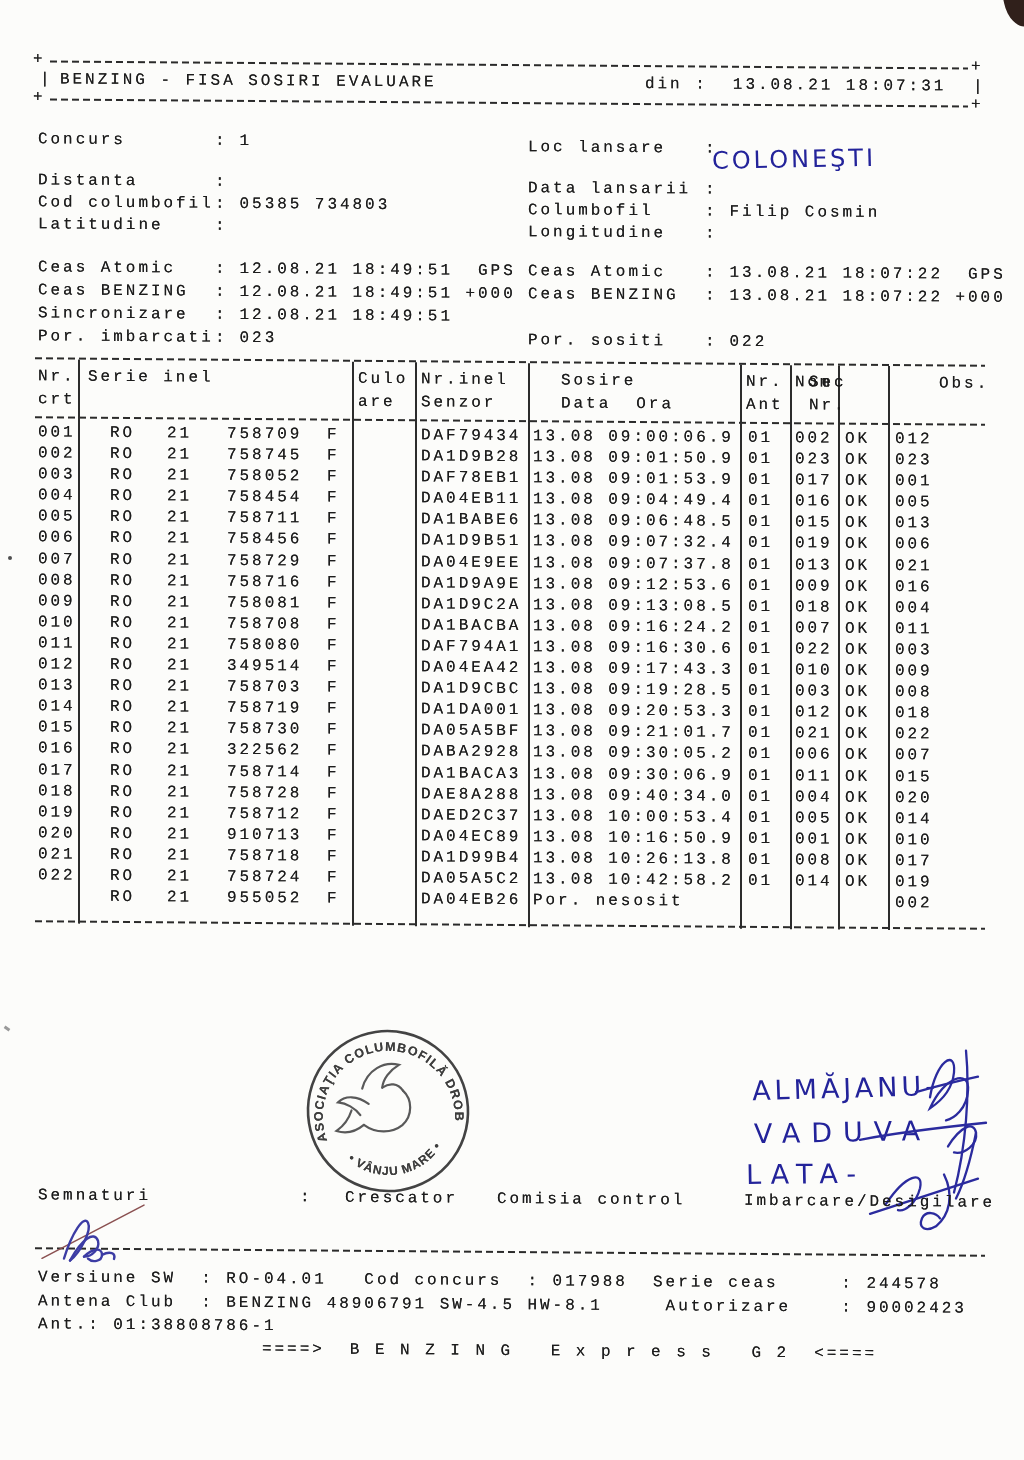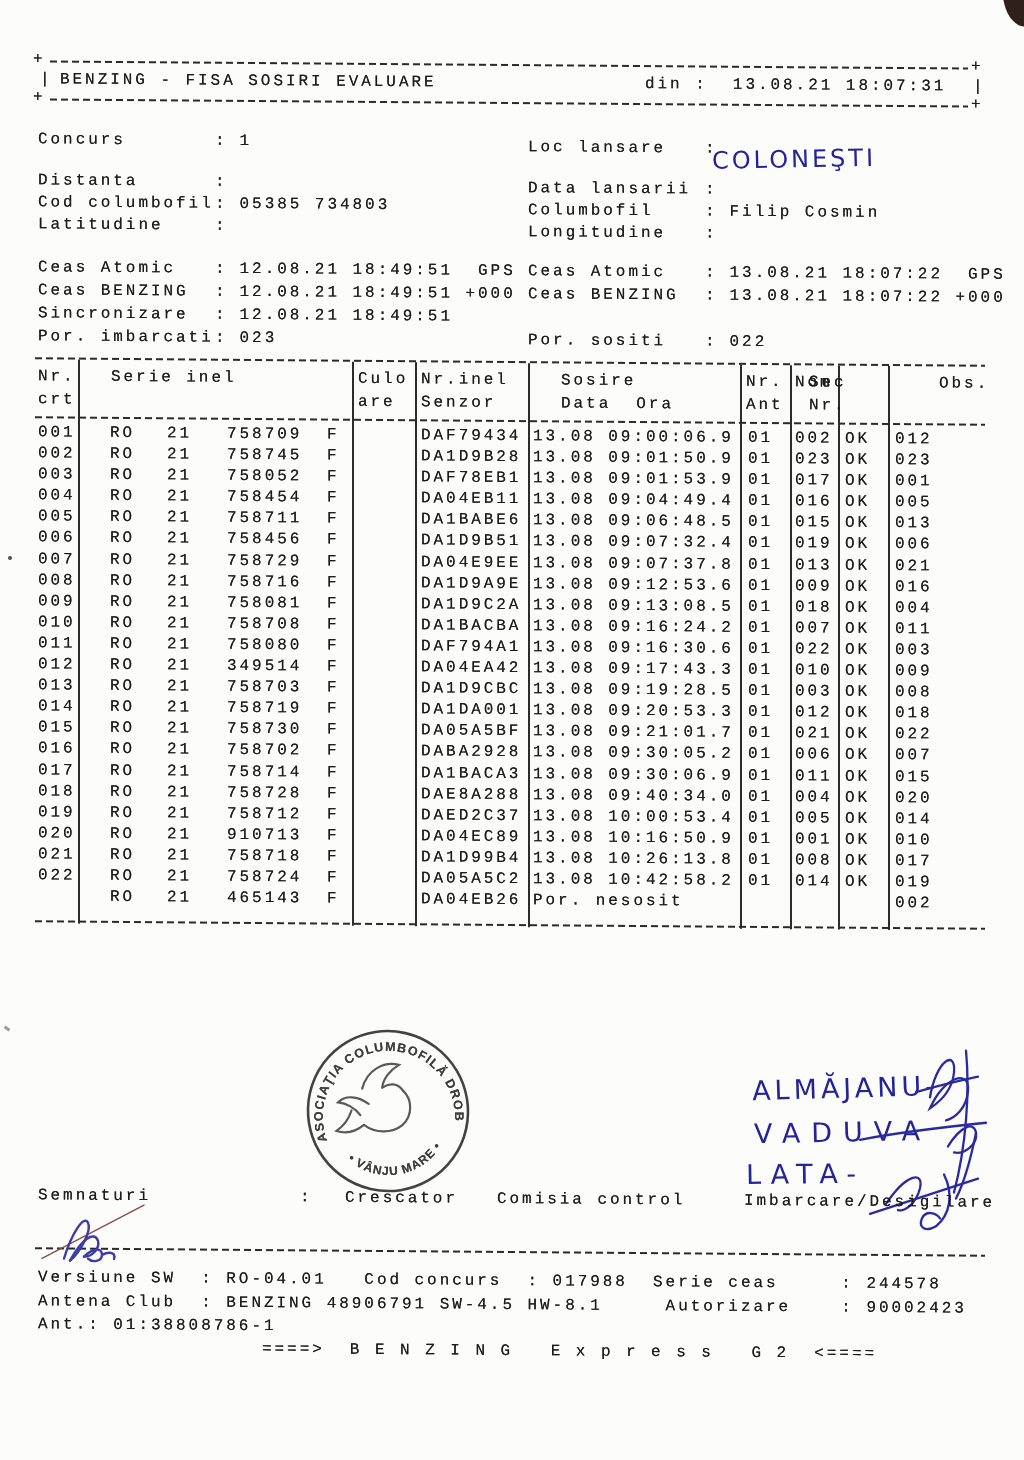--- a/index.html
+++ b/index.html
@@ -27,21 +27,21 @@
   [data-name="info-right"] .irow:nth-child(2){ margin-top:19px; }
   [data-name="clock-right"] .irow:nth-child(3){ margin-top:23px; }
   
   .tbl{ position:absolute; left:35px; top:357px; width:950px; height:570px; }
   .vline{ position:absolute; top:2px; height:564px; width:1.7px; background:#2c2c2c; }
   .vl1{left:43px}.vl2{left:317px}.vl3{left:380px}.vl4{left:493px}
   .vl5{left:705px}.vl6{left:755px}.vl7{left:803px}.vl8{left:853px}
   .thead{ position:absolute; top:8px; left:0; right:0; height:52px; }
   .hcell{ position:absolute; top:0; }
   .hcell span{ display:block; line-height:23px; white-space:pre; }
-  .thead .hcell:nth-child(1){left:3px}   .thead .hcell:nth-child(2){left:76px}
+  .thead .hcell:nth-child(1){left:3px}   .thead .hcell:nth-child(2){left:53px}
   .thead .hcell:nth-child(3){left:323px} .thead .hcell:nth-child(4){left:386px}
   .thead .hcell:nth-child(5){left:526px} .thead .hcell:nth-child(6){left:711px}
   .thead .hcell:nth-child(7){left:760px} .thead .hcell:nth-child(8){left:774px}
   .thead .hcell:nth-child(9){left:904px}
   .tbody{ position:absolute; top:66px; left:0; right:0; }
   .trow{ position:relative; height:21.1px; }
   .trow span{ position:absolute; top:0; white-space:pre; }
   .c-nr{left:3px}.c-country{left:75px}.c-year{left:132px}.c-ring{left:192px}
   .c-f{left:292px}.c-culoare{left:325px}.c-senzor{left:386px}.c-sosire{left:498px}
   .c-ant{left:713px}.c-nom{left:760px}.c-sec{left:810px}.c-obs{left:860px}
@@ -367,21 +367,21 @@
             <span class="c-sosire" data-name="cell-sosire">13.08 09:21:01.7</span>
             <span class="c-ant" data-name="cell-ant">01</span>
             <span class="c-nom" data-name="cell-nom">021</span>
             <span class="c-sec" data-name="cell-sec">OK</span>
             <span class="c-obs" data-name="cell-obs">022</span>
           </div>
           <div class="trow" data-name="table-row">
             <span class="c-nr" data-name="cell-nr">016</span>
             <span class="c-country" data-name="cell-country">RO</span>
             <span class="c-year" data-name="cell-year">21</span>
-            <span class="c-ring" data-name="cell-ring">758702</span>
+            <span class="c-ring" data-name="cell-ring">322562</span>
             <span class="c-f" data-name="cell-f">F</span>
             <span class="c-culoare" data-name="cell-culoare"></span>
             <span class="c-senzor" data-name="cell-senzor">DABA2928</span>
             <span class="c-sosire" data-name="cell-sosire">13.08 09:30:05.2</span>
             <span class="c-ant" data-name="cell-ant">01</span>
             <span class="c-nom" data-name="cell-nom">006</span>
             <span class="c-sec" data-name="cell-sec">OK</span>
             <span class="c-obs" data-name="cell-obs">007</span>
           </div>
           <div class="trow" data-name="table-row">
@@ -465,21 +465,21 @@
             <span class="c-sosire" data-name="cell-sosire">13.08 10:42:58.2</span>
             <span class="c-ant" data-name="cell-ant">01</span>
             <span class="c-nom" data-name="cell-nom">014</span>
             <span class="c-sec" data-name="cell-sec">OK</span>
             <span class="c-obs" data-name="cell-obs">019</span>
           </div>
           <div class="trow" data-name="table-row">
             <span class="c-nr" data-name="cell-nr"></span>
             <span class="c-country" data-name="cell-country">RO</span>
             <span class="c-year" data-name="cell-year">21</span>
-            <span class="c-ring" data-name="cell-ring">465143</span>
+            <span class="c-ring" data-name="cell-ring">955052</span>
             <span class="c-f" data-name="cell-f">F</span>
             <span class="c-culoare" data-name="cell-culoare"></span>
             <span class="c-senzor" data-name="cell-senzor">DA04EB26</span>
             <span class="c-sosire" data-name="cell-sosire">Por. nesosit</span>
             <span class="c-ant" data-name="cell-ant"></span>
             <span class="c-nom" data-name="cell-nom"></span>
             <span class="c-sec" data-name="cell-sec"></span>
             <span class="c-obs" data-name="cell-obs">002</span>
           </div>
         </div>

